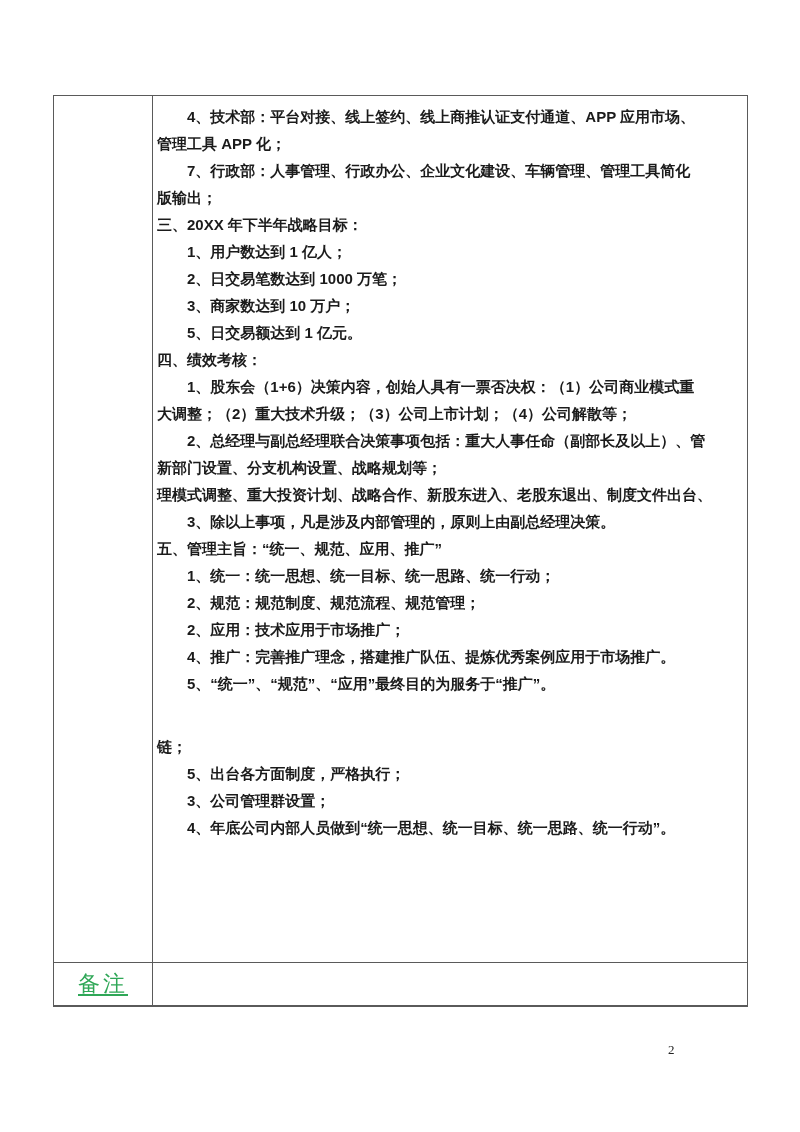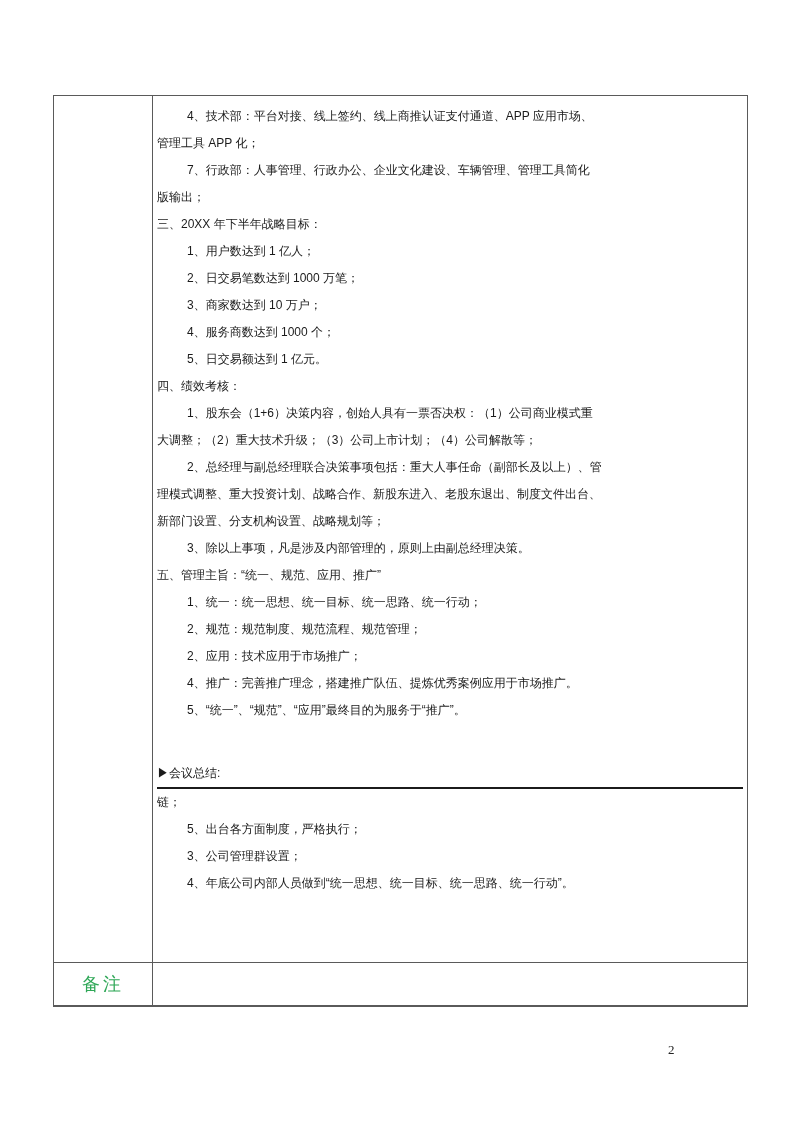--- a/index.html
+++ b/index.html
@@ -38,41 +38,42 @@
     height: 42px;
     border-top: 1px solid var(--border);
   }
   .label-cell {
     border-right: 1px solid var(--border);
   }
   .content-cell {
     padding: 7px 4px 0 4px;
     overflow: hidden;
     color: var(--ink);
-    font-weight: 400;
-    font-size: 12px;
+    font-weight: 700;
+    font-size: 15px;
     line-height: 27px;
   }
   .line { white-space: nowrap; }
   .line.indent { padding-left: 30px; }
   .line.blank { height: 36px; }
   .line.summary-heading {
     border-bottom: 2px solid var(--ink);
   }
   .remarks-label-cell {
     display: flex;
     align-items: center;
     justify-content: center;
   }
   .remarks-text {
     color: var(--green);
-    font-size: 18px;
+    font-size: 22px;
     font-weight: 400;
     letter-spacing: 3px;
     font-family: "Liberation Serif", serif;
+    text-decoration: underline;
     text-underline-offset: 3px;
   }
   .page-number {
     position: absolute;
     left: 668px;
     top: 1042px;
     font-size: 13px;
     color: #222222;
     font-family: "Liberation Serif", serif;
   }
@@ -89,37 +90,35 @@
       <div class="cell content-cell">
 
       <div class="line indent">4、技术部：平台对接、线上签约、线上商推认证支付通道、APP 应用市场、</div>
           <div class="line flush">管理工具 APP 化；</div>
           <div class="line indent">7、行政部：人事管理、行政办公、企业文化建设、车辆管理、管理工具简化</div>
           <div class="line flush">版输出；</div>
           <div class="line flush">三、20XX 年下半年战略目标：</div>
           <div class="line indent">1、用户数达到 1 亿人；</div>
           <div class="line indent">2、日交易笔数达到 1000 万笔；</div>
           <div class="line indent">3、商家数达到 10 万户；</div>
-          <div class="line indent">4、服务商数达到 1000 个；</div>
           <div class="line indent">5、日交易额达到 1 亿元。</div>
           <div class="line flush">四、绩效考核：</div>
           <div class="line indent">1、股东会（1+6）决策内容，创始人具有一票否决权：（1）公司商业模式重</div>
           <div class="line flush">大调整；（2）重大技术升级；（3）公司上市计划；（4）公司解散等；</div>
           <div class="line indent">2、总经理与副总经理联合决策事项包括：重大人事任命（副部长及以上）、管</div>
+          <div class="line flush">新部门设置、分支机构设置、战略规划等；</div>
           <div class="line flush">理模式调整、重大投资计划、战略合作、新股东进入、老股东退出、制度文件出台、</div>
-          <div class="line flush">新部门设置、分支机构设置、战略规划等；</div>
           <div class="line indent">3、除以上事项，凡是涉及内部管理的，原则上由副总经理决策。</div>
           <div class="line flush">五、管理主旨：“统一、规范、应用、推广”</div>
           <div class="line indent">1、统一：统一思想、统一目标、统一思路、统一行动；</div>
           <div class="line indent">2、规范：规范制度、规范流程、规范管理；</div>
           <div class="line indent">2、应用：技术应用于市场推广；</div>
           <div class="line indent">4、推广：完善推广理念，搭建推广队伍、提炼优秀案例应用于市场推广。</div>
           <div class="line indent">5、“统一”、“规范”、“应用”最终目的为服务于“推广”。</div>
           <div class="line blank"></div>
-          <div class="line summary-heading">▶会议总结:</div>
           <div class="line flush">链；</div>
           <div class="line indent">5、出台各方面制度，严格执行；</div>
           <div class="line indent">3、公司管理群设置；</div>
           <div class="line indent">4、年底公司内部人员做到“统一思想、统一目标、统一思路、统一行动”。</div>
         </div>
     </div>
 
     <div class="row row-remarks">
       <div class="cell label-cell remarks-label-cell">
         <span class="remarks-text">备注</span>

